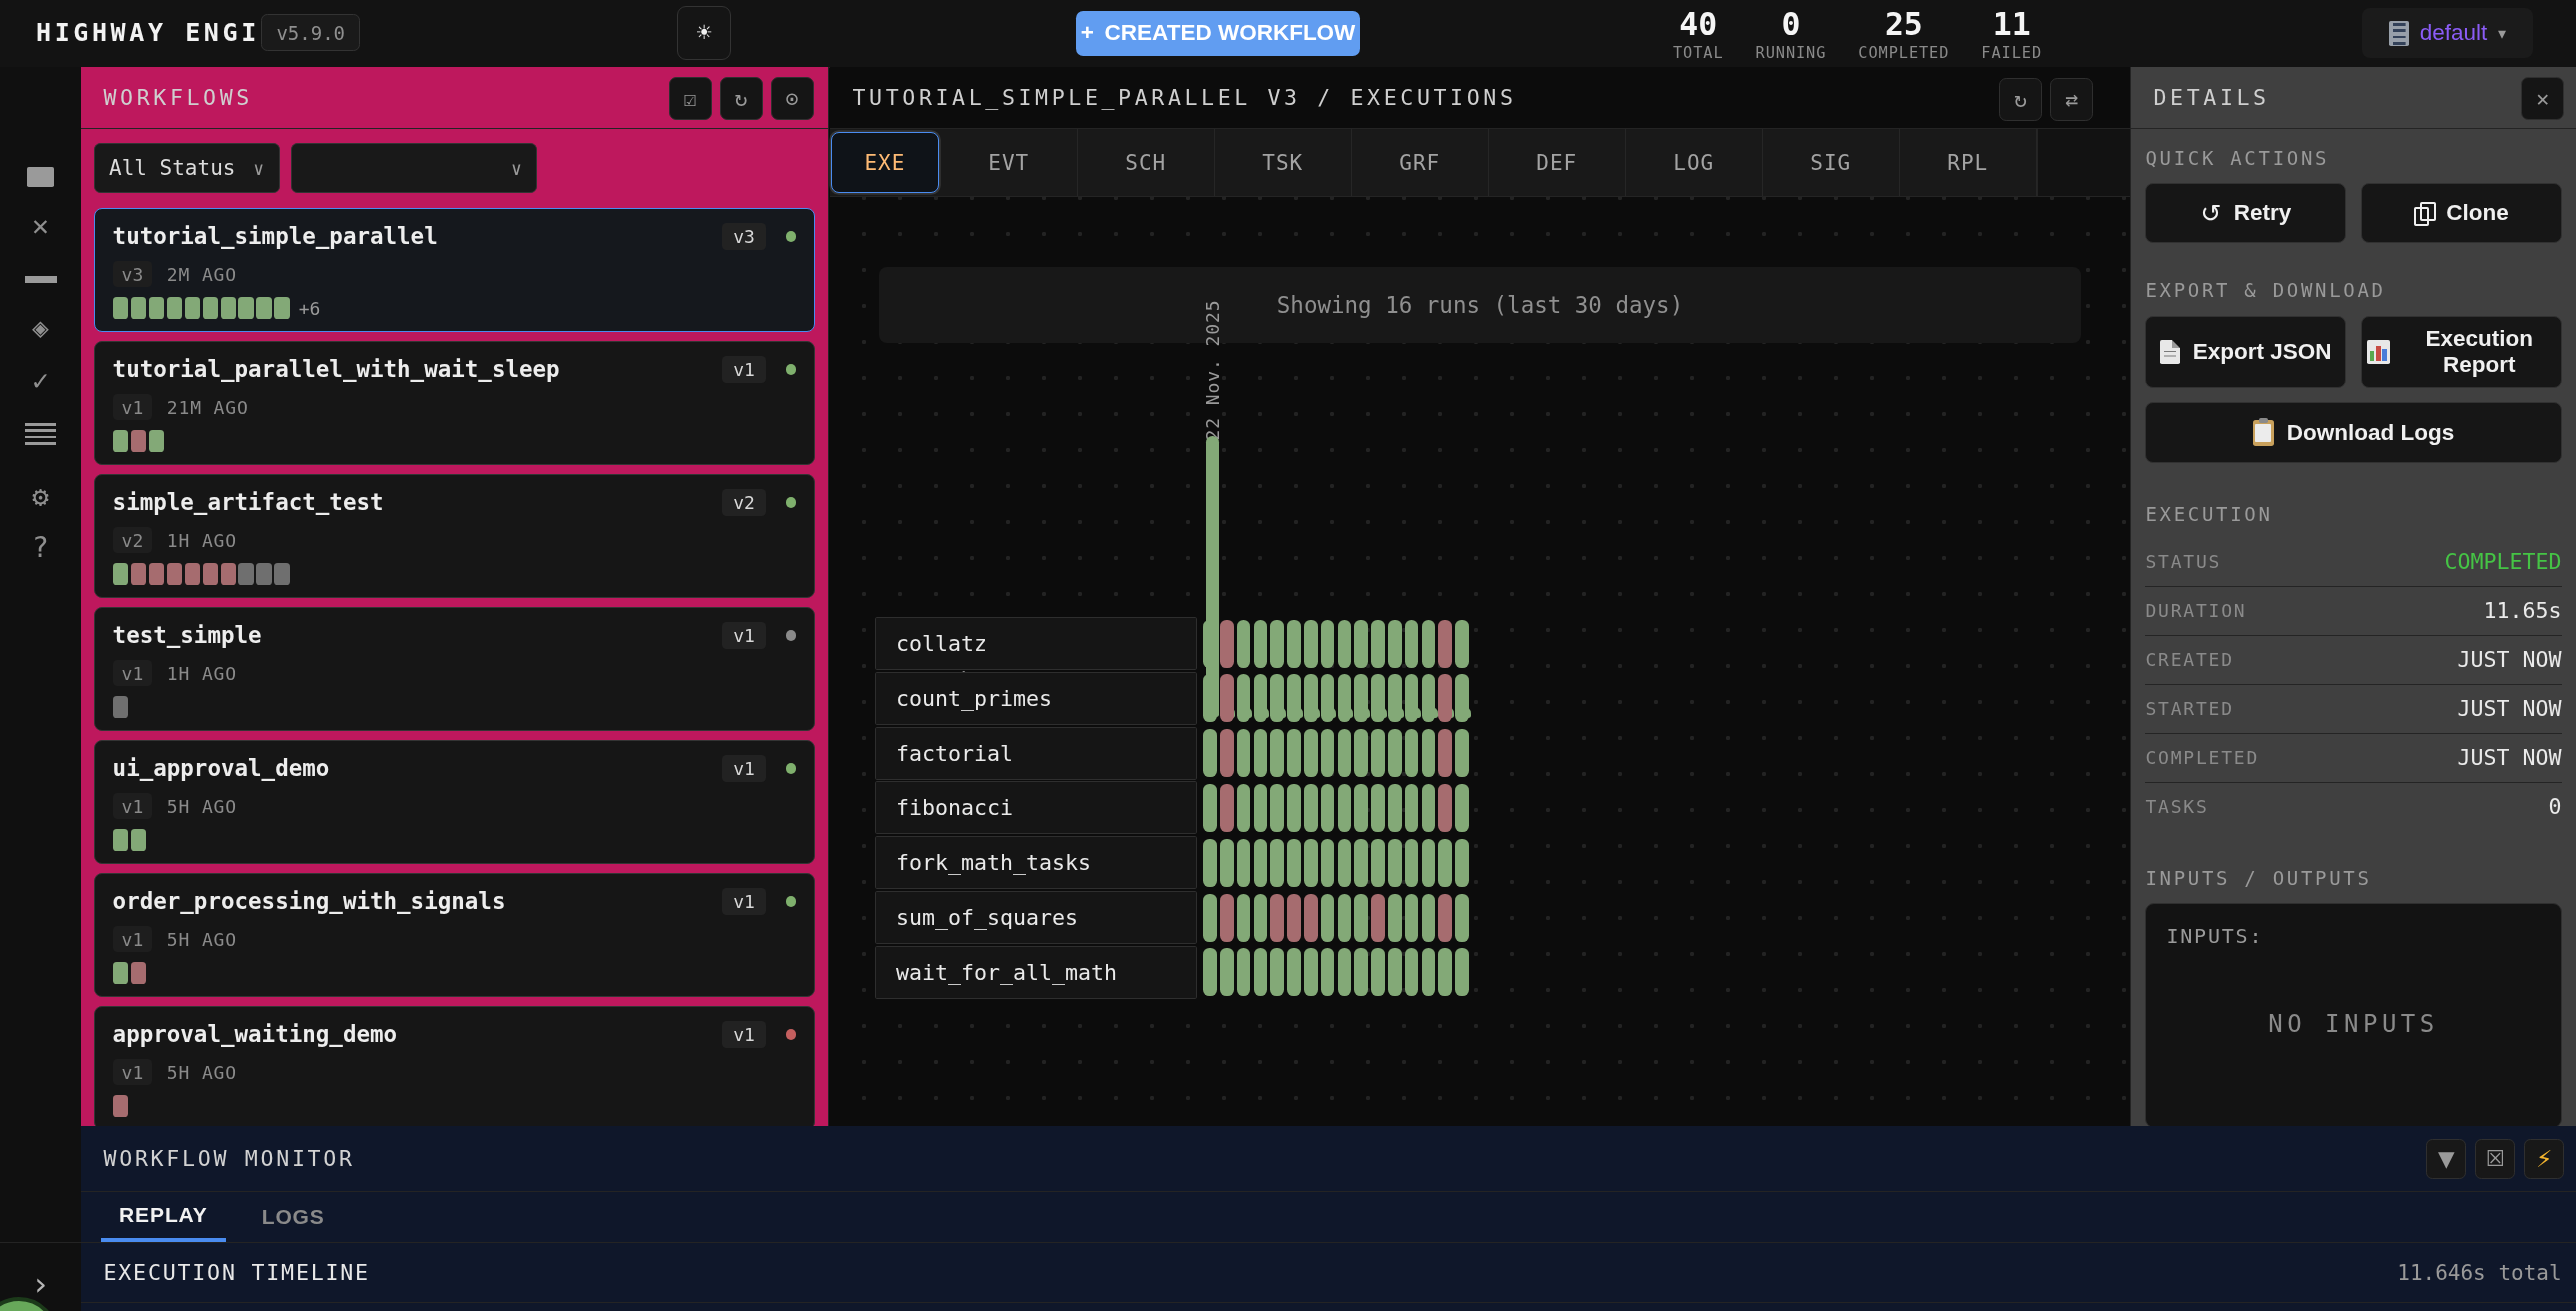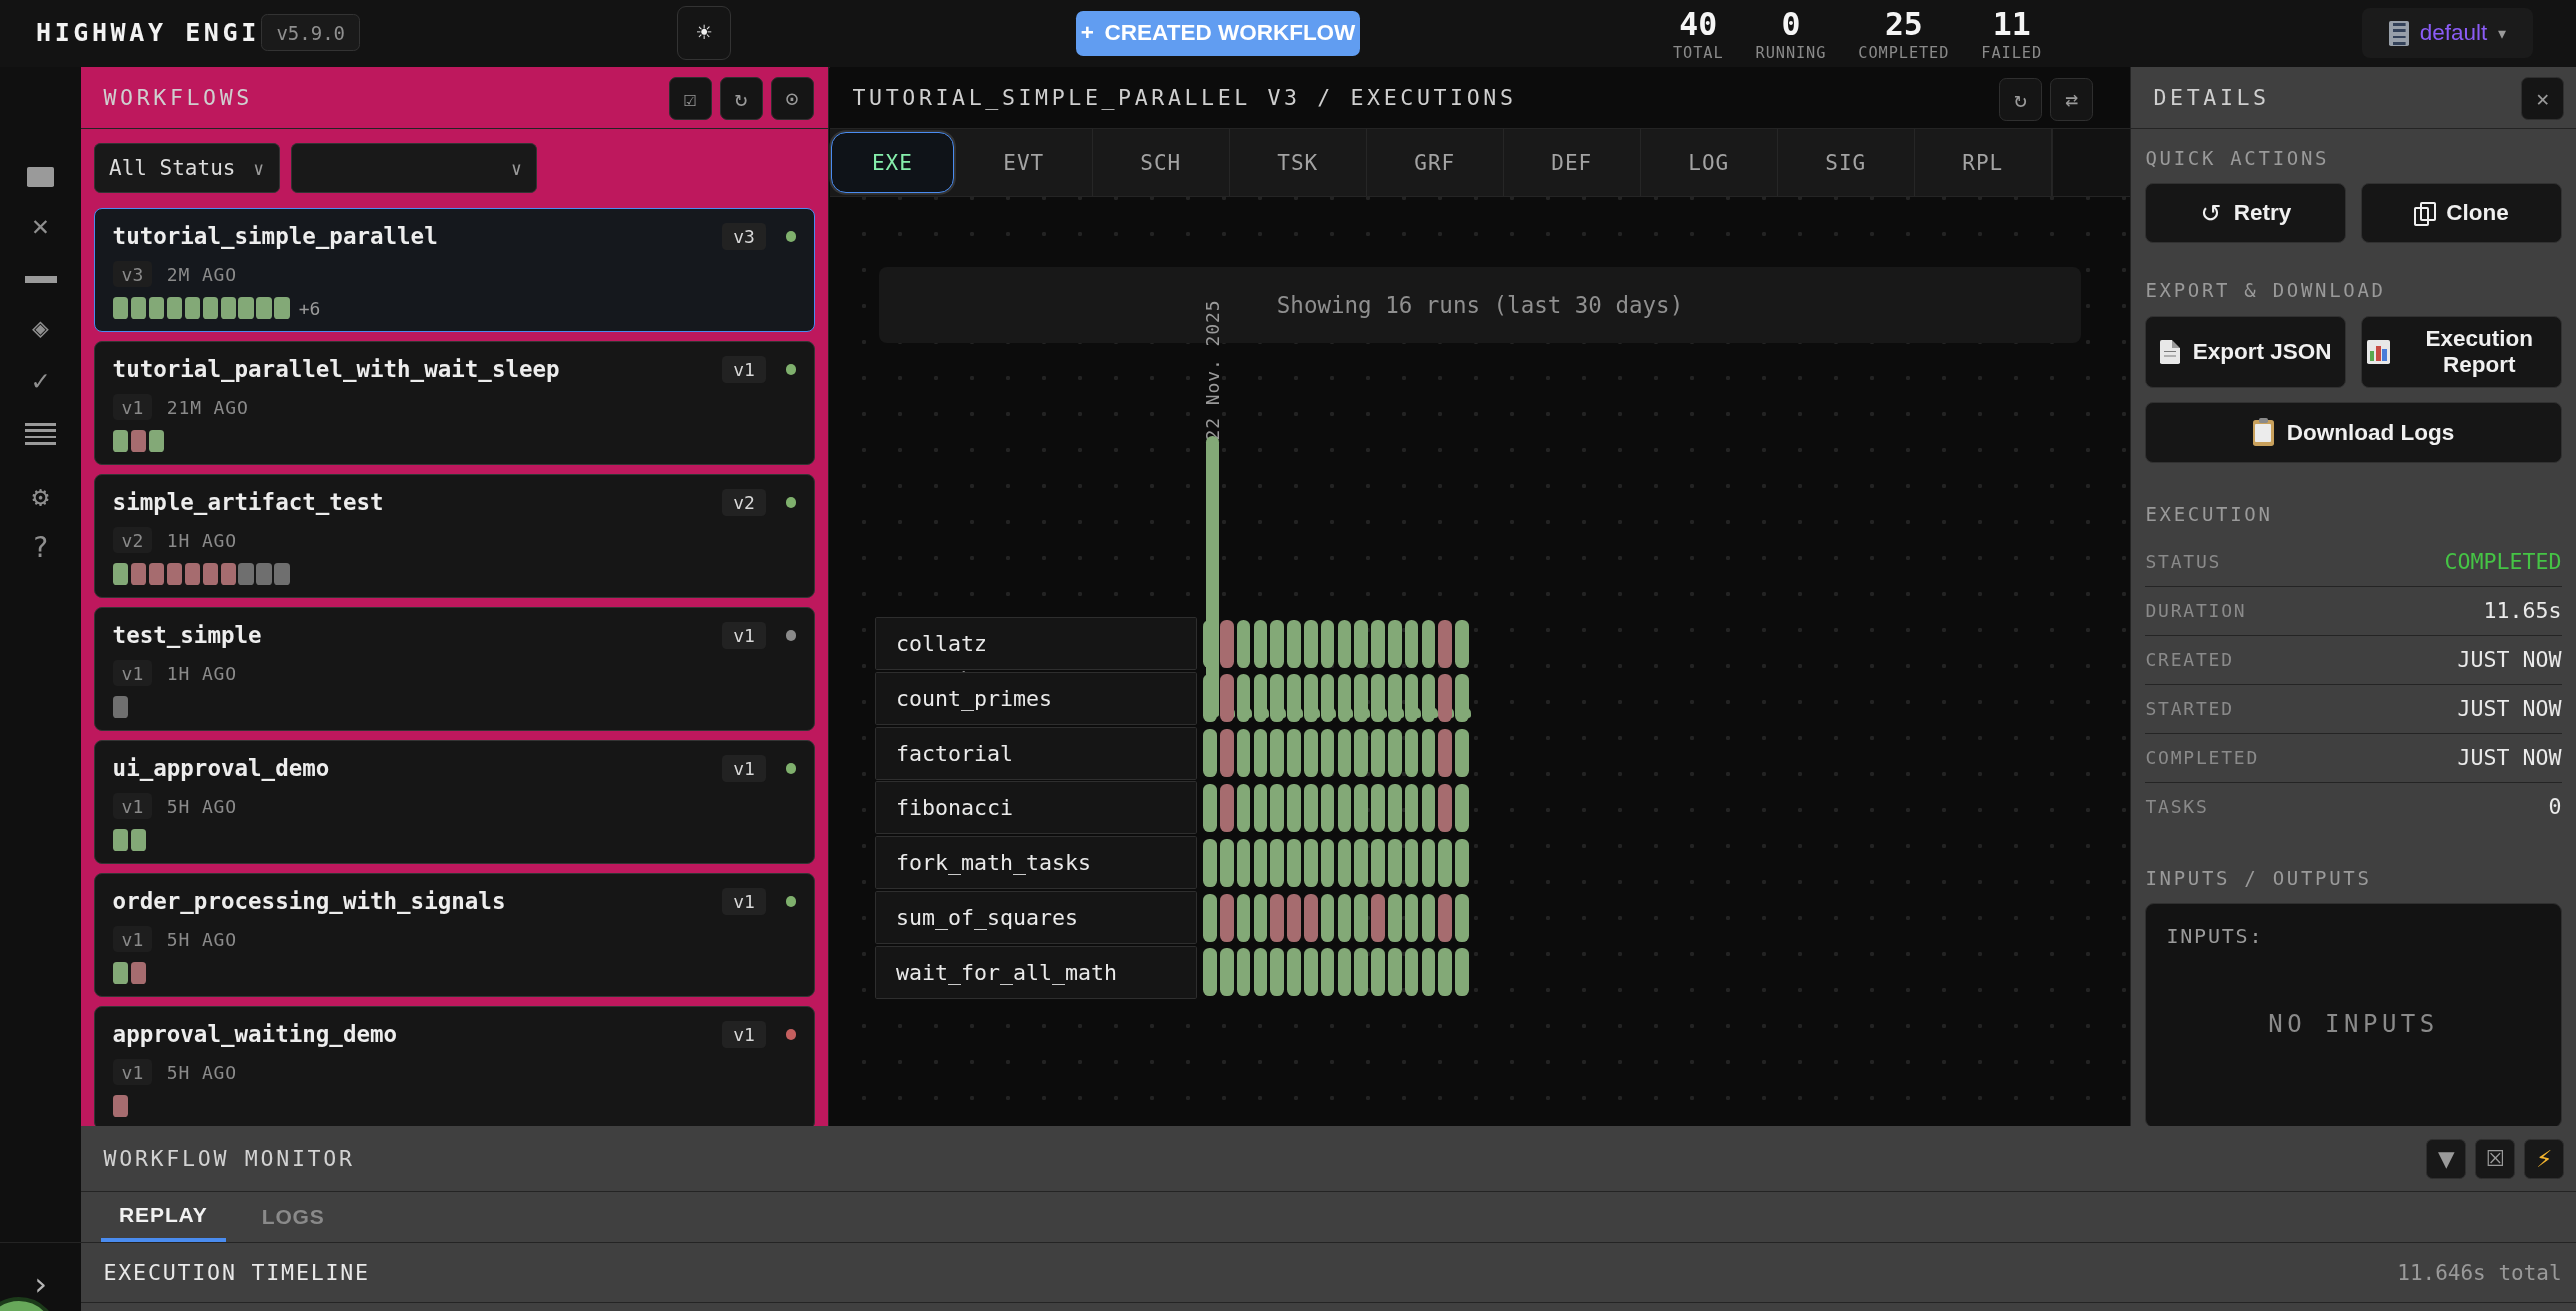--- a/index.html
+++ b/index.html
@@ -75,22 +75,22 @@
   .sq{width:15.3px;height:21.6px;border-radius:3.6px;}
   .sq.s{background:#83a977;} .sq.f{background:#a66c6f;} .sq.p{background:#6f6f6f;}
   .sq-more{font-size:18px;color:#9a9a9a;margin-left:6.3px;}
 
   
   #main{position:absolute;left:830px;top:67px;width:1301px;height:1059px;background:#0c0c0c;box-sizing:border-box;}
   #main-head-icons{position:absolute;right:38px;top:10.8px;display:flex;gap:8px;}
   #tabstrip{height:67px;display:flex;background:#191919;border-bottom:0.9px solid #242424;align-items:stretch;}
   .tab{width:137px;display:flex;align-items:center;justify-content:center;font-size:21px;color:#a3a3a3;
           border-right:0.9px solid #262626;box-sizing:border-box;letter-spacing:0.9px;}
-  .tab.active{width:123px;margin:2.7px 1.8px 2.7px 0.9px;border:1.8px solid #4a8cf0;border-radius:15px;background:#0f1318;
-          color:#86efac;box-shadow:0 0 0 1.8px rgba(255,255,255,0.12);}
+  .tab.active{width:108px;margin:2.7px 1.8px 2.7px 0.9px;border:1.8px solid #4a8cf0;border-radius:8px;background:#0f1318;
+          color:#fdba74;box-shadow:0 0 0 1.8px rgba(255,255,255,0.12);}
   .tab-filler{flex:1;background:#121212;border-left:0.9px solid #242424;}
   #chart{position:absolute;left:0;top:129px;width:1301px;height:930px;overflow:hidden;
           background-image:radial-gradient(circle,#232323 2px,transparent 2.3px);background-size:36px 36px;
           background-position:16px 20px;}
   #banner{position:absolute;left:49px;top:71px;width:1202px;height:76px;background:#181818;border-radius:8px;
           display:flex;align-items:center;justify-content:center;font-size:22.5px;color:#8f8f8f;}
   #date-label{position:absolute;left:305px;top:164px;width:153px;height:20px;transform:rotate(-90deg);
           font-size:18px;color:#9a9a9a;text-align:center;letter-spacing:0.9px;}
   .dbar{position:absolute;width:12.6px;background:#83a977;border-radius:6.3px 6.3px 2.7px 2.7px;}
   #duration-label{position:absolute;left:59px;top:472px;font-size:22.5px;color:#8a8a8a;}
@@ -131,21 +131,21 @@
   .exec-label{font-size:18px;letter-spacing:1.8px;color:#8a8a8a;}
   .exec-value{font-size:21.6px;color:#eaeaea;}
   .exec-value.green{color:#45c445;}
   #exec-rows{margin-top:12.6px;}
   #inputs-box{margin-top:14.4px;height:225px;border:0.9px solid #2f2f2f;border-radius:9px;background:#131313;
           position:relative;padding:20px;box-sizing:border-box;}
   #inputs-label{font-size:20px;color:#9a9a9a;letter-spacing:1.8px;}
   #no-inputs{position:absolute;left:0;top:106px;width:100%;text-align:center;font-size:24px;letter-spacing:4.5px;color:#8a8a8a;}
 
   
-  #monitor{position:absolute;left:81px;top:1126px;width:2495px;height:186px;background:#404040;}
+  #monitor{position:absolute;left:81px;top:1126px;width:2495px;height:186px;background:#0f172a;}
   #monitor-head{height:65px;border-bottom:0.9px solid #242424;display:flex;align-items:center;position:relative;}
   #monitor-title{font-size:21.6px;letter-spacing:2.7px;color:#d2d2d2;margin-left:22.5px;}
   #monitor-btns{position:absolute;right:11.7px;top:12.6px;display:flex;gap:9px;}
   .mon-btn{width:38px;height:38px;border:0.9px solid #2f2f2f;border-radius:6.3px;background:#181818;color:#9a9a9a;
           font-size:21.6px;display:flex;align-items:center;justify-content:center;font-family:"DejaVu Sans",sans-serif;}
   .mon-btn .bolt{color:#f5b52e;font-size:23.4px;}
   #monitor-tabs{height:50px;border-bottom:0.9px solid #242424;display:flex;align-items:stretch;padding-left:20px;gap:18px;}
   .mtab{display:flex;align-items:center;padding:0 18px;font-size:21px;letter-spacing:0.9px;color:#8a8a8a;
           font-family:"Liberation Sans","DejaVu Sans",sans-serif;font-weight:bold;box-sizing:border-box;}
   .mtab.active{color:#f2f2f2;border-bottom:4.5px solid #4a8cf0;}

